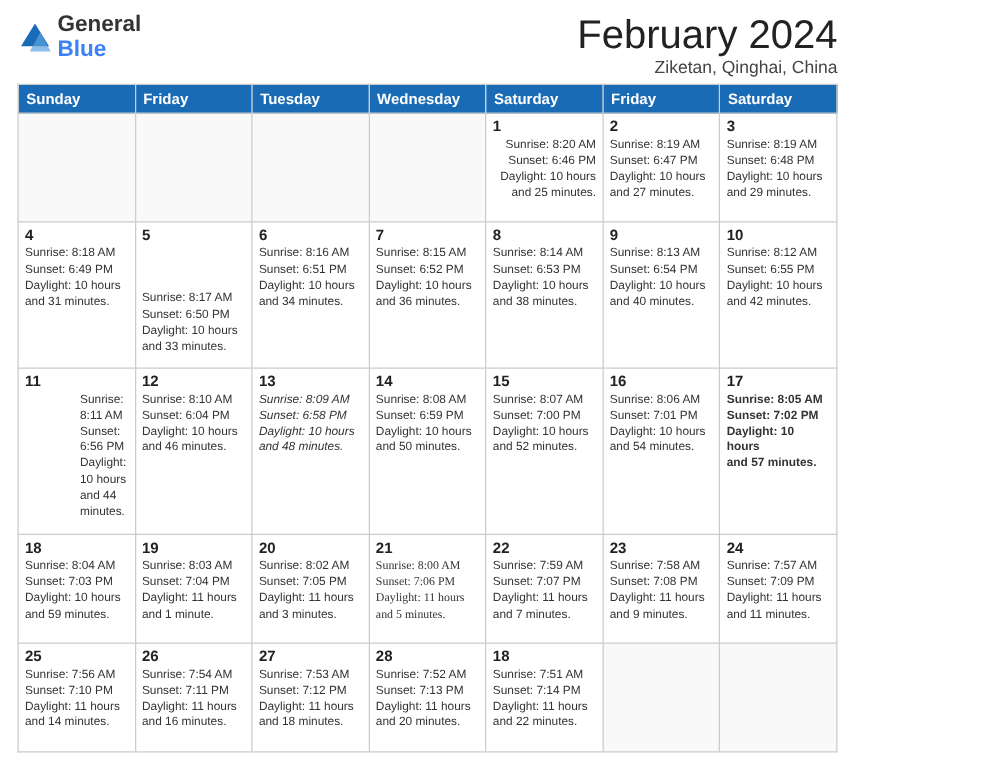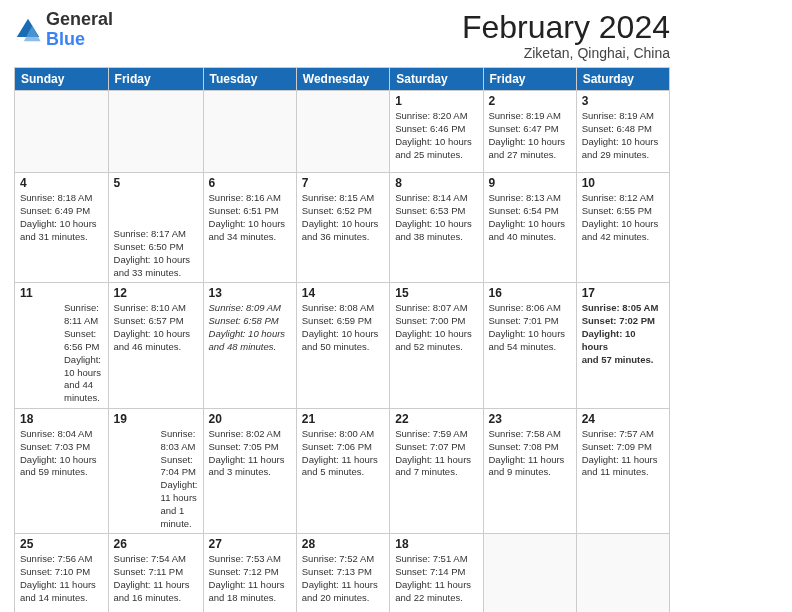--- a/index.html
+++ b/index.html
@@ -124,21 +124,21 @@
         </tr>
     </thead>
     <tbody id="calendar-body">
     <tr>
           <td class="empty-cell"></td>
           <td class="empty-cell"></td>
           <td class="empty-cell"></td>
           <td class="empty-cell"></td>
           <td>
             <div class="day-number">1</div>
-            <div class="day-info" style="white-space: pre-line;">Sunrise: 8:20 AM
+            <div class="day-info" style="white-space: pre-line; text-align: right;">Sunrise: 8:20 AM
 Sunset: 6:46 PM
 Daylight: 10 hours
 and 25 minutes.</div>
           </td>
           <td>
             <div class="day-number">2</div>
             <div class="day-info" style="white-space: pre-line;">Sunrise: 8:19 AM
 Sunset: 6:47 PM
 Daylight: 10 hours
 and 27 minutes.</div>
@@ -206,21 +206,21 @@
           <td>
             <div class="day-number">11</div>
             <div class="day-info" style="white-space: pre-line; margin-left: 44px;">Sunrise: 8:11 AM
 Sunset: 6:56 PM
 Daylight: 10 hours
 and 44 minutes.</div>
           </td>
           <td>
             <div class="day-number">12</div>
             <div class="day-info" style="white-space: pre-line;">Sunrise: 8:10 AM
-Sunset: 6:57 PM
+Sunset: 6:04 PM
 Daylight: 10 hours
 and 46 minutes.</div>
           </td>
           <td>
             <div class="day-number">13</div>
             <div class="day-info" style="white-space: pre-line; font-style: italic;">Sunrise: 8:09 AM
 Sunset: 6:58 PM
 Daylight: 10 hours
 and 48 minutes.</div>
           </td>
@@ -256,35 +256,35 @@
         <tr>
           <td>
             <div class="day-number">18</div>
             <div class="day-info" style="white-space: pre-line;">Sunrise: 8:04 AM
 Sunset: 7:03 PM
 Daylight: 10 hours
 and 59 minutes.</div>
           </td>
           <td>
             <div class="day-number">19</div>
-            <div class="day-info" style="white-space: pre-line; margin-left: 47px;">Sunrise: 8:03 AM
+            <div class="day-info" style="white-space: pre-line;">Sunrise: 8:03 AM
 Sunset: 7:04 PM
 Daylight: 11 hours
 and 1 minute.</div>
           </td>
           <td>
             <div class="day-number">20</div>
             <div class="day-info" style="white-space: pre-line;">Sunrise: 8:02 AM
 Sunset: 7:05 PM
 Daylight: 11 hours
 and 3 minutes.</div>
           </td>
           <td>
             <div class="day-number">21</div>
-            <div class="day-info" style="white-space: pre-line;">Sunrise: 8:00 AM
+            <div class="day-info" style="white-space: pre-line; font-family: Liberation Serif, serif;">Sunrise: 8:00 AM
 Sunset: 7:06 PM
 Daylight: 11 hours
 and 5 minutes.</div>
           </td>
           <td>
             <div class="day-number">22</div>
             <div class="day-info" style="white-space: pre-line;">Sunrise: 7:59 AM
 Sunset: 7:07 PM
 Daylight: 11 hours
 and 7 minutes.</div>

